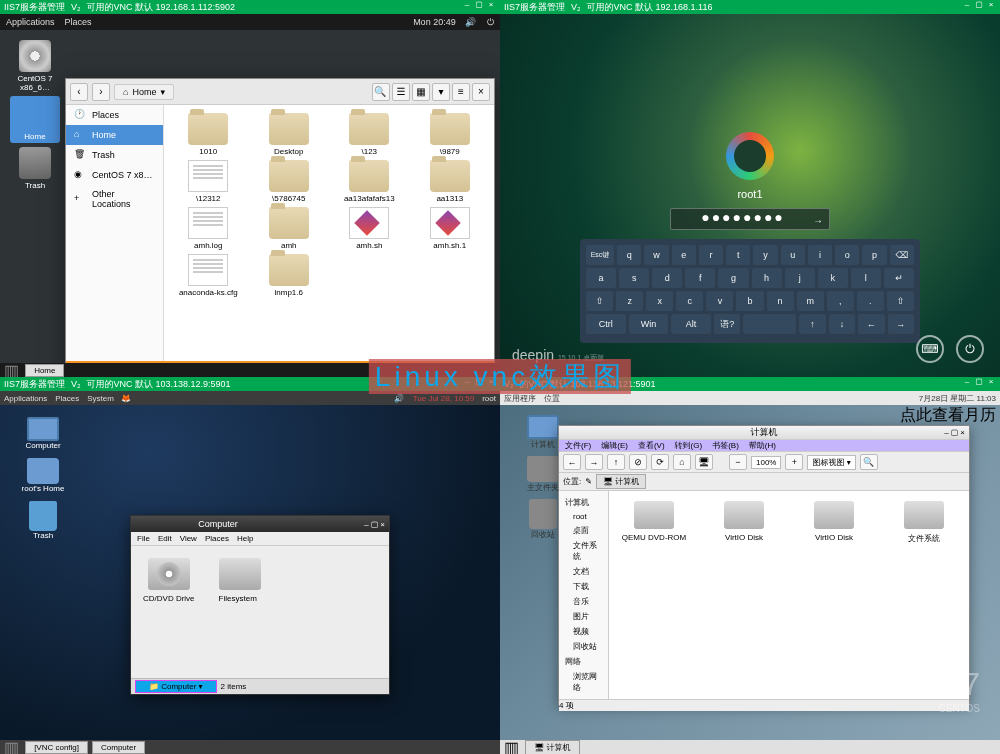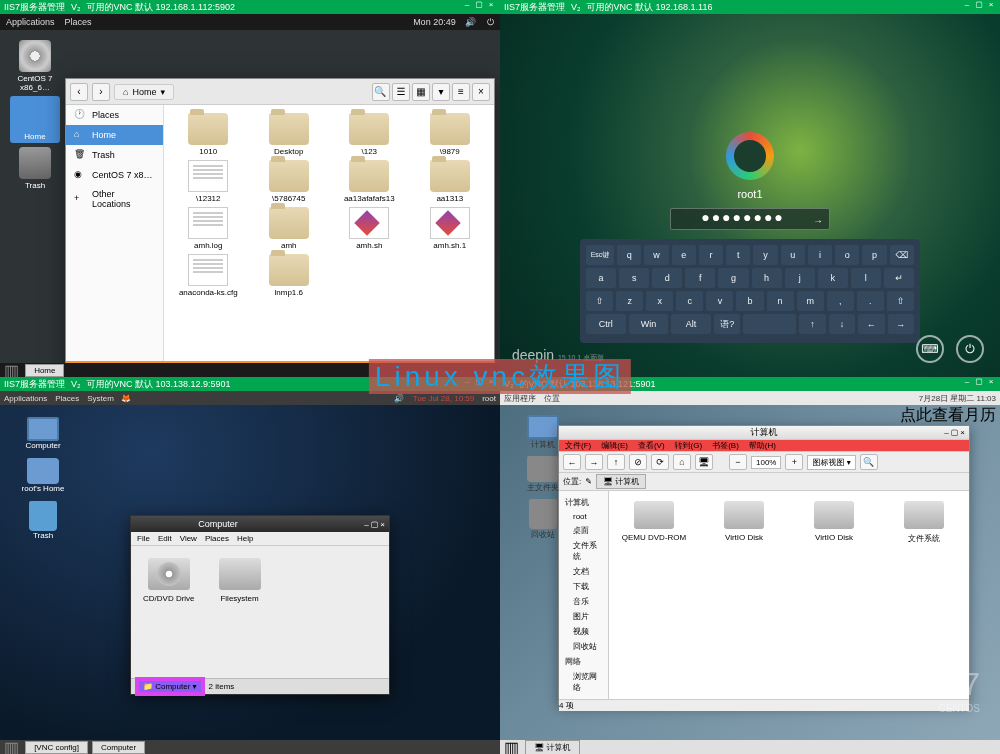--- a/index.html
+++ b/index.html
@@ -74,36 +74,36 @@
 .q3-icons{position:absolute;left:18px;top:40px;display:flex;flex-direction:column;gap:8px}
 .q3-icons .di{color:#fff;font-size:8px}
 .computer-ic{width:32px;height:24px;background:#6b9bd1;border:2px solid #4a7ba8;border-radius:2px;margin:0 auto}
 .folder3{width:32px;height:26px;background:#6b9bd1;border-radius:2px 4px 4px 4px;margin:0 auto}
 .trash3{width:28px;height:30px;background:#5a9fd4;border-radius:2px 2px 4px 4px;margin:0 auto}
 .comp-win{position:absolute;left:130px;top:138px;width:260px;height:180px;background:#ededed;border:1px solid #333;box-shadow:0 4px 16px rgba(0,0,0,.6)}
 .comp-title{height:16px;background:linear-gradient(#4a4a4a,#2a2a2a);color:#fff;font-size:9px;display:flex;align-items:center;padding:0 4px}
 .comp-title .ct-r{margin-left:auto;display:flex;gap:2px;font-size:8px}
 .comp-menu{height:14px;background:#ededed;font-size:8px;display:flex;gap:8px;padding:0 6px;align-items:center;border-bottom:1px solid #ccc}
 .comp-body{padding:12px;display:flex;gap:24px}
-.comp-item{text-align:center;font-size:8px;cursor:pointer}
+.comp-item{font-size:8px;cursor:pointer}
 .drive-ic{width:42px;height:32px;background:linear-gradient(#ddd,#aaa);border-radius:3px;margin:0 auto 4px;position:relative}
 .drive-ic.cd:after{content:"";position:absolute;top:4px;left:50%;transform:translateX(-50%);width:24px;height:24px;border-radius:50%;background:radial-gradient(circle,#fff 20%,#999 21%,#ddd)}
 .comp-status{position:absolute;bottom:0;left:0;right:0;height:16px;background:#ddd;border-top:1px solid #bbb;font-size:8px;display:flex;align-items:center;padding:0 4px;gap:4px}
-.comp-status .loc{border:4px solid #d946ef;padding:1px 4px;background:#8b5cf6}
+.comp-status .loc{border:1px solid #d946ef;padding:1px 13px;background:#0ea5e9}
 
 
 .q4{background:linear-gradient(135deg,#4a6b7c,#6b8a9c 40%,#8fa8b8)}
 .q4 .centos-logo{position:absolute;right:20px;bottom:40px;color:rgba(255,255,255,.4);font-size:10px;text-align:right}
 .q4-top{height:14px;background:#e8e8e8;color:#333;font-size:8px;display:flex;align-items:center;padding:0 4px;gap:8px}
 .q4-top .mspacer{flex:1}
 .q4-icons{position:absolute;left:18px;top:38px;display:flex;flex-direction:column;gap:6px}
 .fm-win{position:absolute;left:58px;top:48px;width:412px;height:280px;background:#f0f0f0;border:1px solid #888;box-shadow:0 3px 12px rgba(0,0,0,.4);display:flex;flex-direction:column}
 .fm-title{height:16px;background:linear-gradient(#f5f5f5,#ddd);font-size:9px;display:flex;align-items:center;justify-content:center;position:relative;border-bottom:1px solid #ccc}
 .fm-title .ct-r{position:absolute;right:4px;display:flex;gap:2px;font-size:8px}
-.fm-menu{height:14px;font-size:8px;display:flex;gap:10px;padding:0 6px;align-items:center;border-bottom:1px solid #ccc;background:#ef4444}
+.fm-menu{height:14px;font-size:8px;display:flex;gap:10px;padding:0 6px;align-items:center;border-bottom:1px solid #ccc;background:#c4b5fd}
 .fm-tool{height:22px;display:flex;gap:4px;padding:2px 4px;align-items:center;border-bottom:1px solid #ccc;background:#ededed;font-size:8px}
 .fm-tool .tb{width:18px;height:16px;border:1px solid #bbb;background:#f8f8f8;border-radius:2px;cursor:pointer;display:flex;align-items:center;justify-content:center;font-size:9px}
 .fm-tool .zoom{border:1px solid #bbb;padding:1px 4px;background:#fff}
 .fm-loc{height:18px;display:flex;gap:4px;padding:2px 4px;align-items:center;border-bottom:1px solid #ccc;background:#ededed;font-size:8px}
 .fm-loc .locpill{border:1px solid #aaa;padding:1px 6px;background:#e0e0e0}
 .fm-body{flex:1;display:flex}
 .fm-side{width:82px;background:#f8f8f8;border-right:1px solid #ccc;font-size:8px;padding:4px 0}
 .fm-side .grp{padding:2px 6px;color:#666;font-weight:bold}
 .fm-side .sitem{padding:2px 6px 2px 14px;cursor:pointer}
 .fm-files{flex:1;background:#fff;padding:10px;display:flex;gap:20px;align-content:start}

